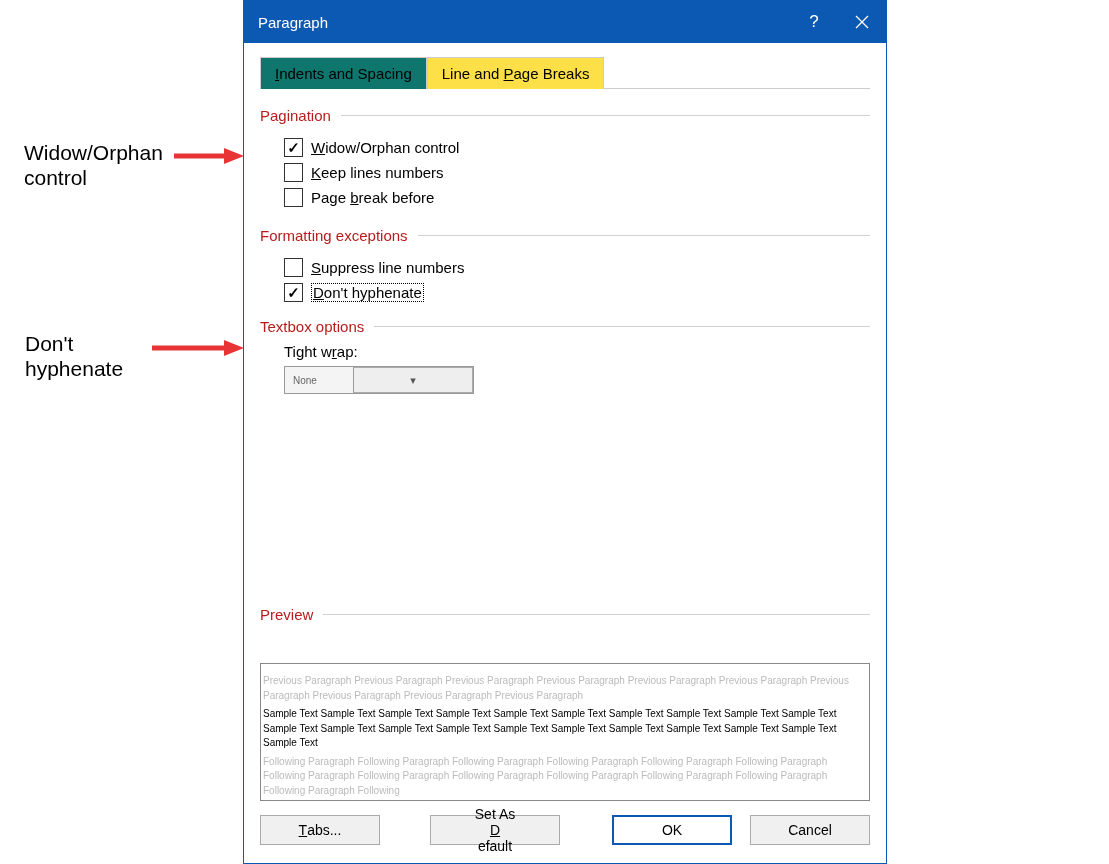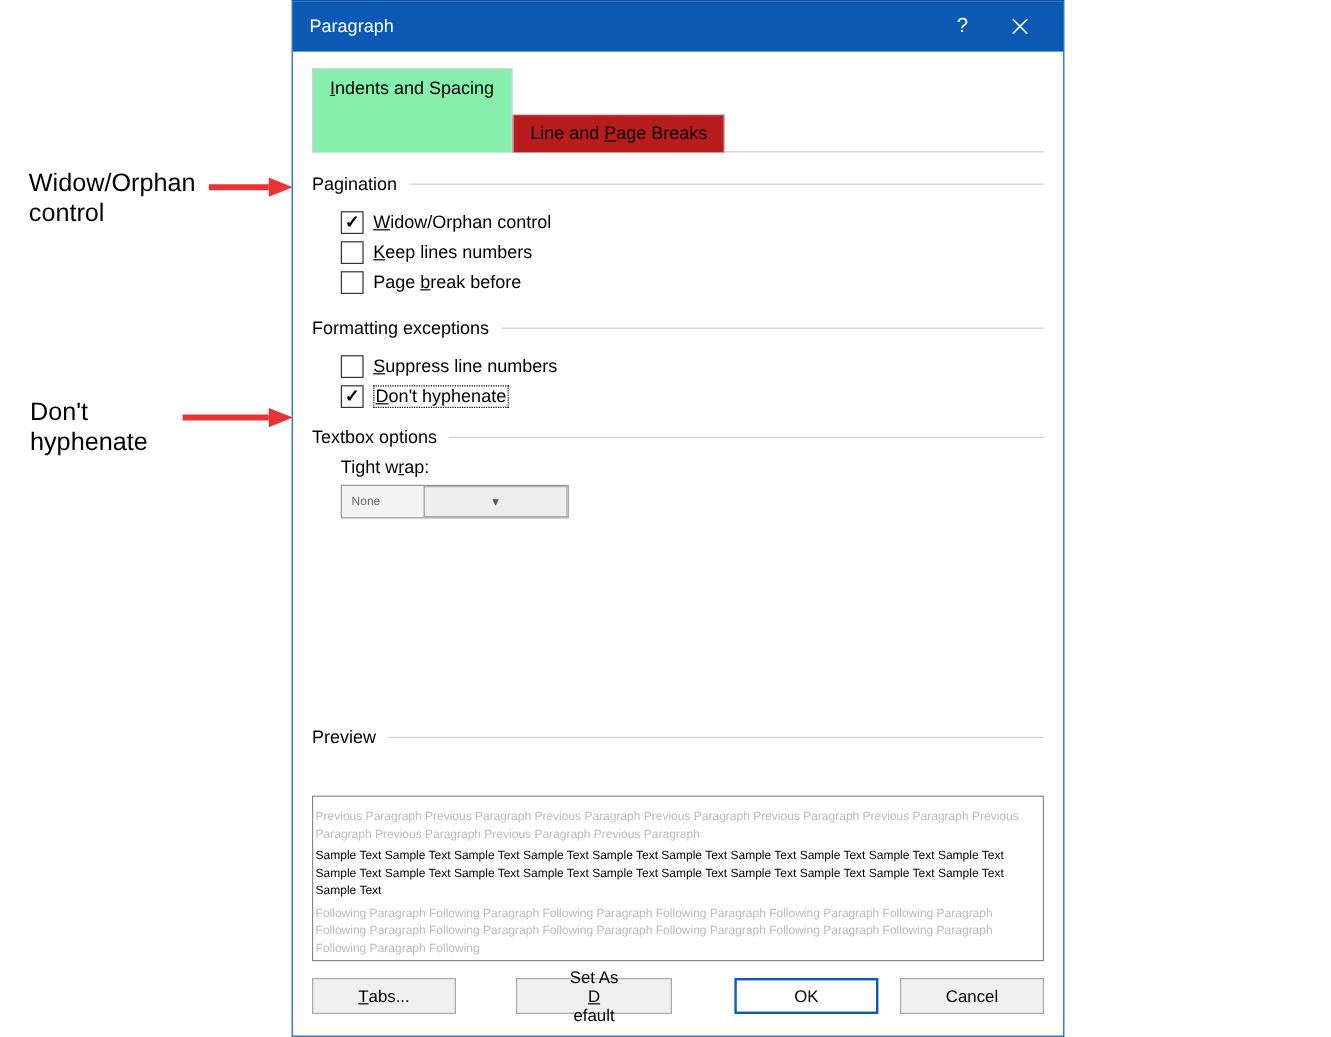--- a/index.html
+++ b/index.html
@@ -33,62 +33,61 @@
     display: flex;
     flex-direction: column;
     background: #fff;
   }
   .titlebar {
     background: #0c59b3;
     color: #fff;
     height: 42px;
     display: flex;
     align-items: center;
-    padding: 0 12px 0 14px;
+    padding: 0 0 0 14px;
     font-size: 15px;
   }
   .titlebar .title { flex: 1; }
   .titlebar .icon-btn {
     width: 48px; height: 42px;
     display: flex; align-items: center; justify-content: center;
     font-size: 17px;
   }
   .tabbar {
     display: flex;
     margin: 14px 16px 0 16px;
     font-size: 15px;
   }
   .tab {
     padding: 7px 14px;
     border: 1px solid #ccc;
     border-bottom: none;
-    background: #86efac;
+    background: #0f766e;
     margin-right: 0;
     position: relative;
   }
   .tab.active {
-    background: #b91c1c;
+    background: #fde047;
     z-index: 2;
-    margin-top: 38px;
   }
   .tab .u { text-decoration: underline; }
   .body {
     border-top: 1px solid #ccc;
     margin: 0 16px;
     padding-top: 16px;
     margin-top: -1px;
     flex: 1;
     display: flex;
     flex-direction: column;
   }
   .section-label {
     font-size: 15px;
     margin: 2px 0 8px 0;
     display: flex; align-items: center; gap: 6px;
-    color: #000000;
+    color: #b91c1c;
   }
   .section-label .line {
     flex: 1; height: 1px; background: #d0d0d0; margin-left: 4px;
   }
   .opts { margin-left: 24px; }
   .chk-row {
     display: flex; align-items: center; gap: 8px;
     margin: 6px 0;
     font-size: 15px;
   }

